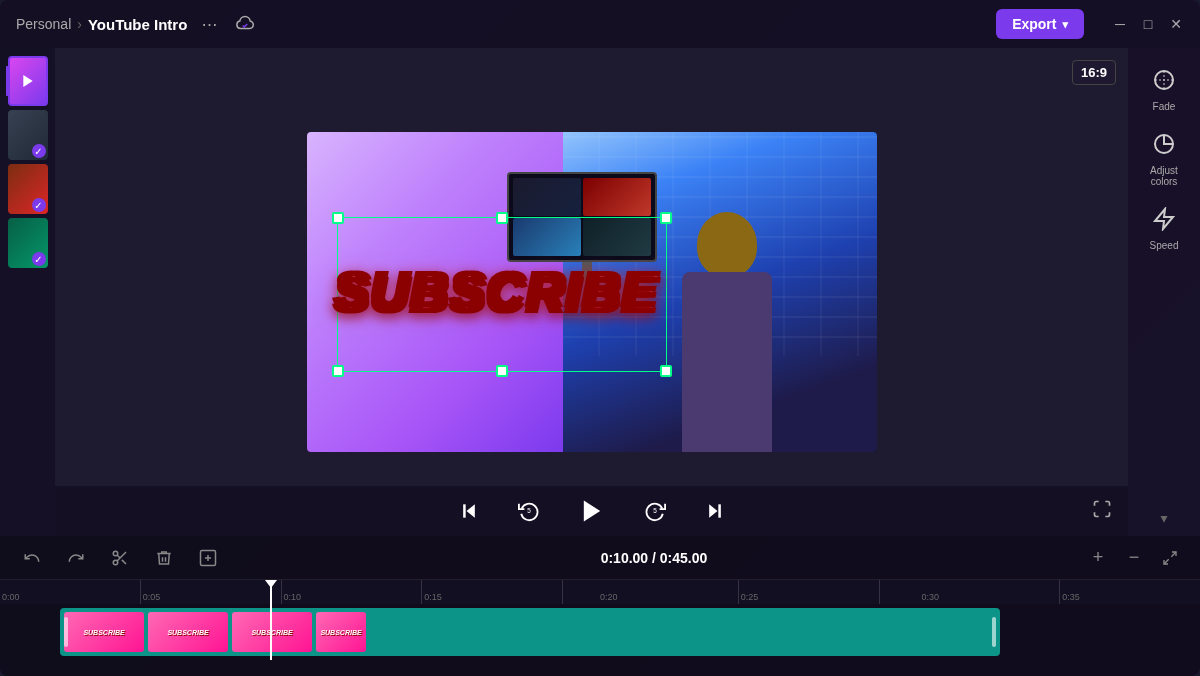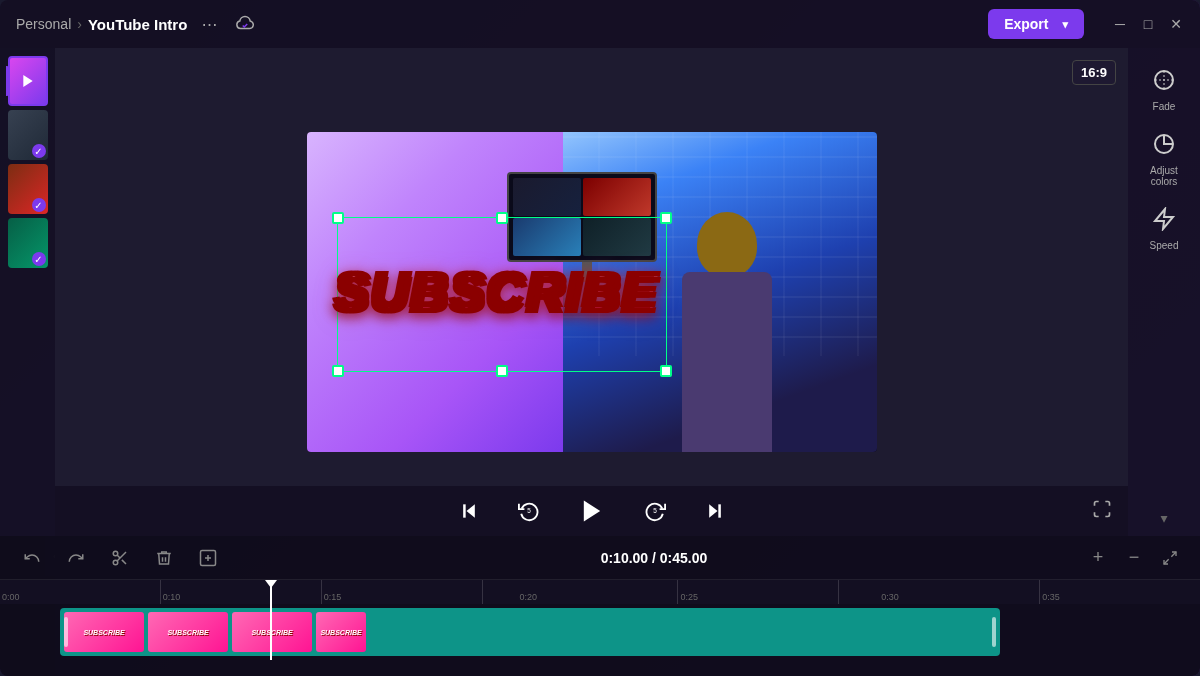--- a/index.html
+++ b/index.html
@@ -80,21 +80,21 @@
       background: #7c3aed;
       color: #fff;
       border: none;
       border-radius: 6px;
       padding: 7px 16px;
       font-size: 14px;
       font-weight: 600;
       cursor: pointer;
       display: flex;
       align-items: center;
-      gap: 14px;
+      gap: 6px;
     }
     .export-chevron {
       font-size: 11px;
     }
 
     .window-controls {
       display: flex;
       gap: 12px;
       margin-left: 16px;
     }
@@ -916,20 +916,23 @@
         </div>
       </div>
     </div>
 
     <div class="timeline-ruler">
       <div class="ruler-marks">
         <div class="ruler-mark" style="flex:1;">
           <span>0:00</span>
         </div>
         <div class="ruler-mark" style="flex:1;">
+          <span>0:05</span>
+        </div>
+        <div class="ruler-mark" style="flex:1;">
           <span>0:10</span>
         </div>
         <div class="ruler-mark" style="flex:1;">
           <span>0:15</span>
         </div>
         <div class="ruler-mark" style="flex:1;margin-left:35px;">
           <span>0:20</span>
         </div>
         <div class="ruler-mark" style="flex:1;">
           <span>0:25</span>

